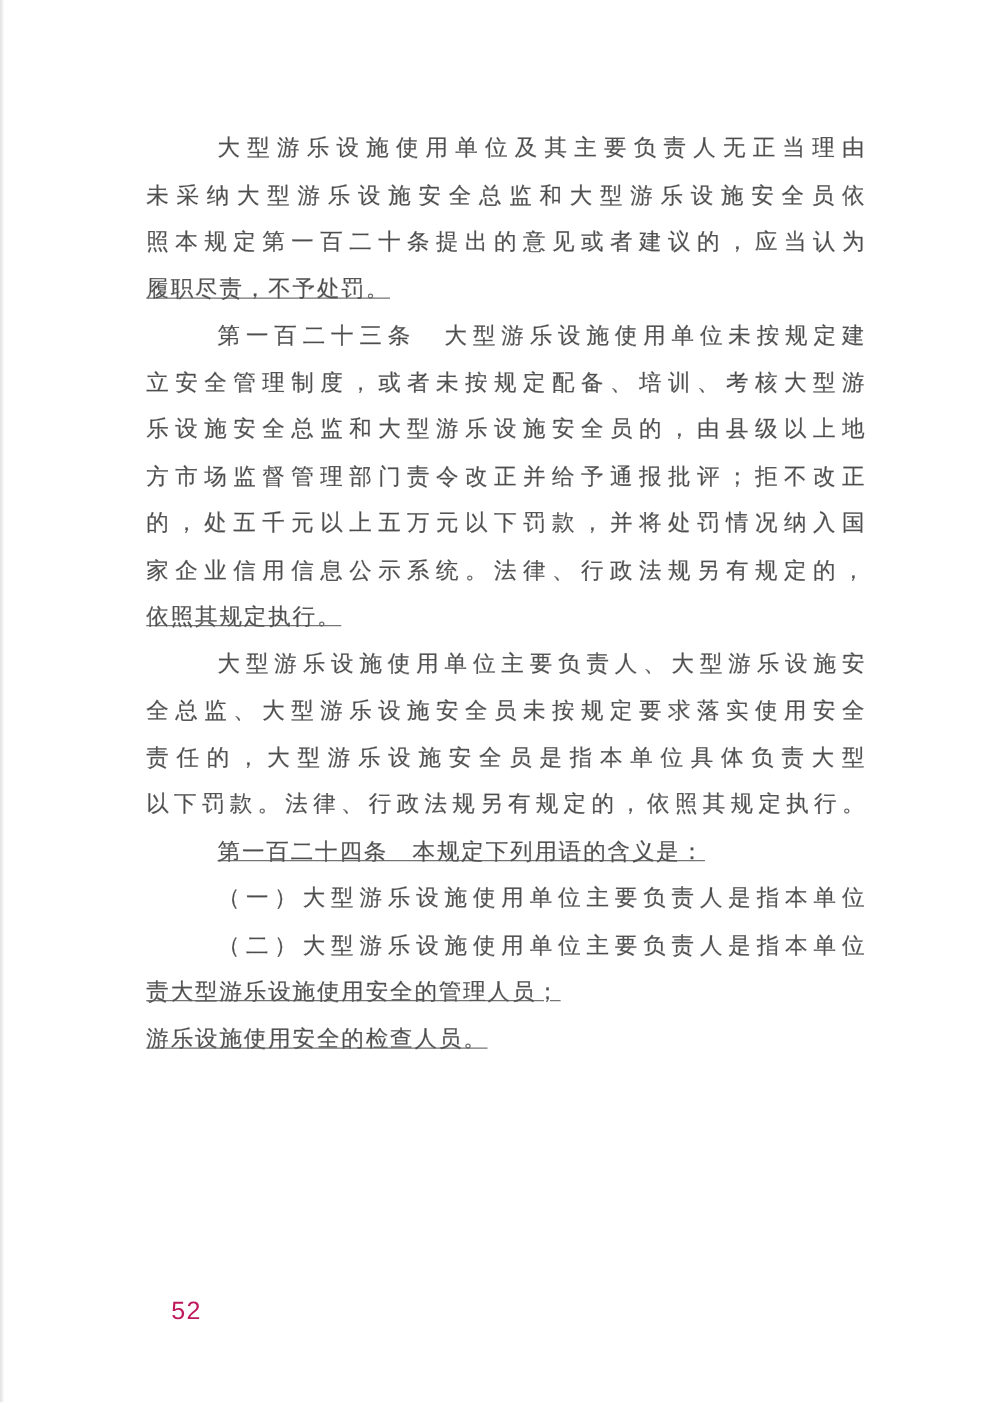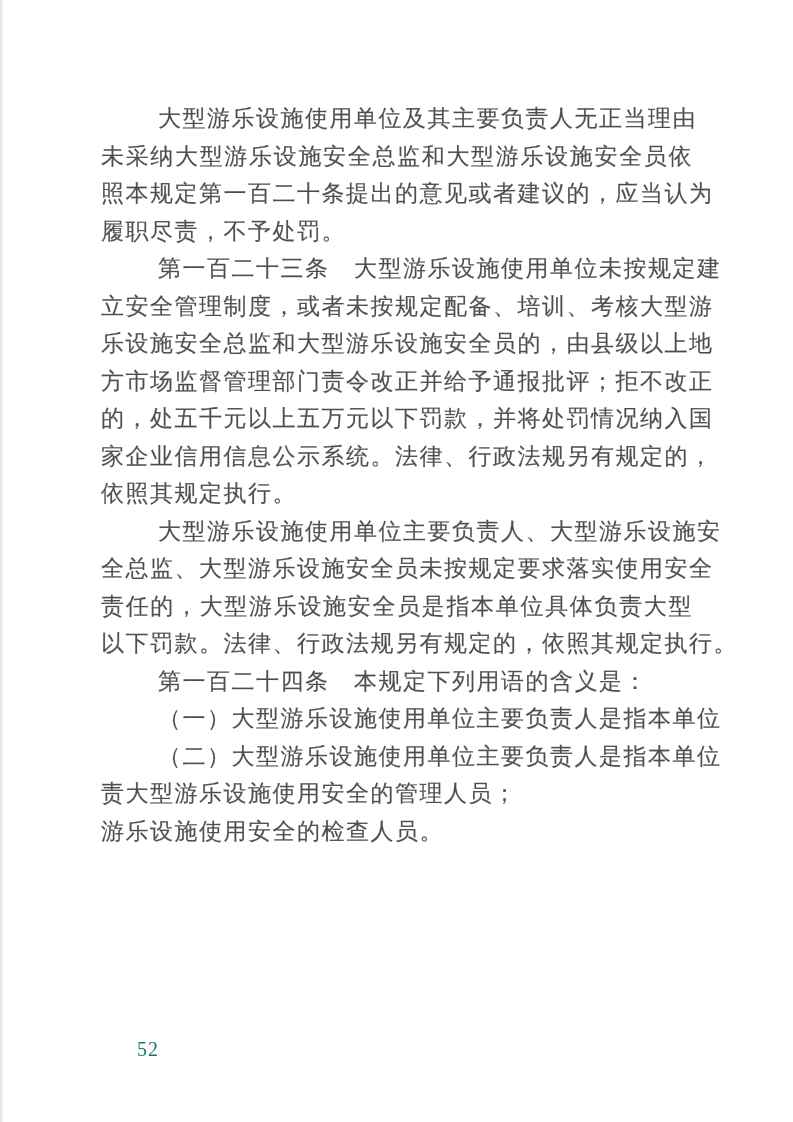--- a/index.html
+++ b/index.html
@@ -30,46 +30,48 @@
   }
   .text-block {
     position: absolute;
     left: 101px;
     top: 100px;
     width: 592px;
   }
   .line {
     height: 37.5px;
     line-height: 37.5px;
-    font-size: 23px;
+    font-size: 18px;
     letter-spacing: 1.5px;
     color: #3e3e3e;
     text-align: justify;
     text-align-last: justify;
     text-justify: inter-character;
     white-space: nowrap;
     font-weight: 400;
     -webkit-text-stroke: 0.2px #6a6a6a;
     opacity: 0.92;
+    margin-left: 16px;
   }
   .line.first {
     text-indent: 57px;
   }
   .line.short {
     text-align: center;
     text-align-last: left;
+    text-decoration: underline;
   }
   .page-number {
     position: absolute;
     left: 137px;
     top: 1038px;
     font-size: 20px;
     letter-spacing: 1px;
-    color: #0f766e;
-    font-family: Liberation Serif, serif;
+    color: #be185d;
+    font-family: Liberation Sans, sans-serif;
   }
 </style>
 </head>
 <body>
 
 <div class="page">
   <div class="scan-edge"></div>
   <div class="text-block" id="content">
       <div class="line first">大型游乐设施使用单位及其主要负责人无正当理由</div>
       <div class="line">未采纳大型游乐设施安全总监和大型游乐设施安全员依</div>

